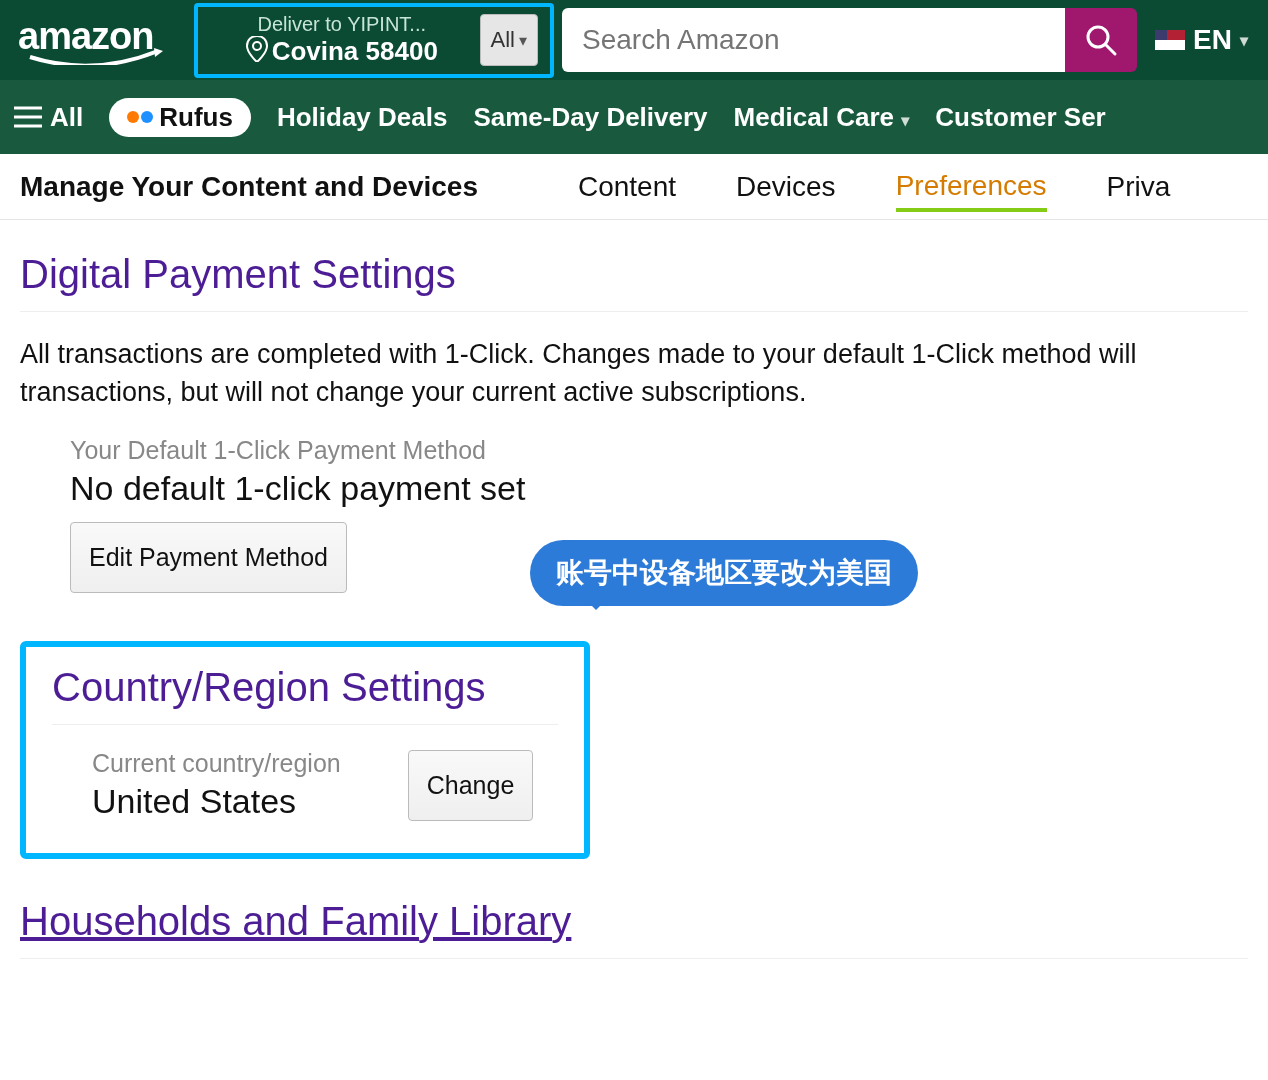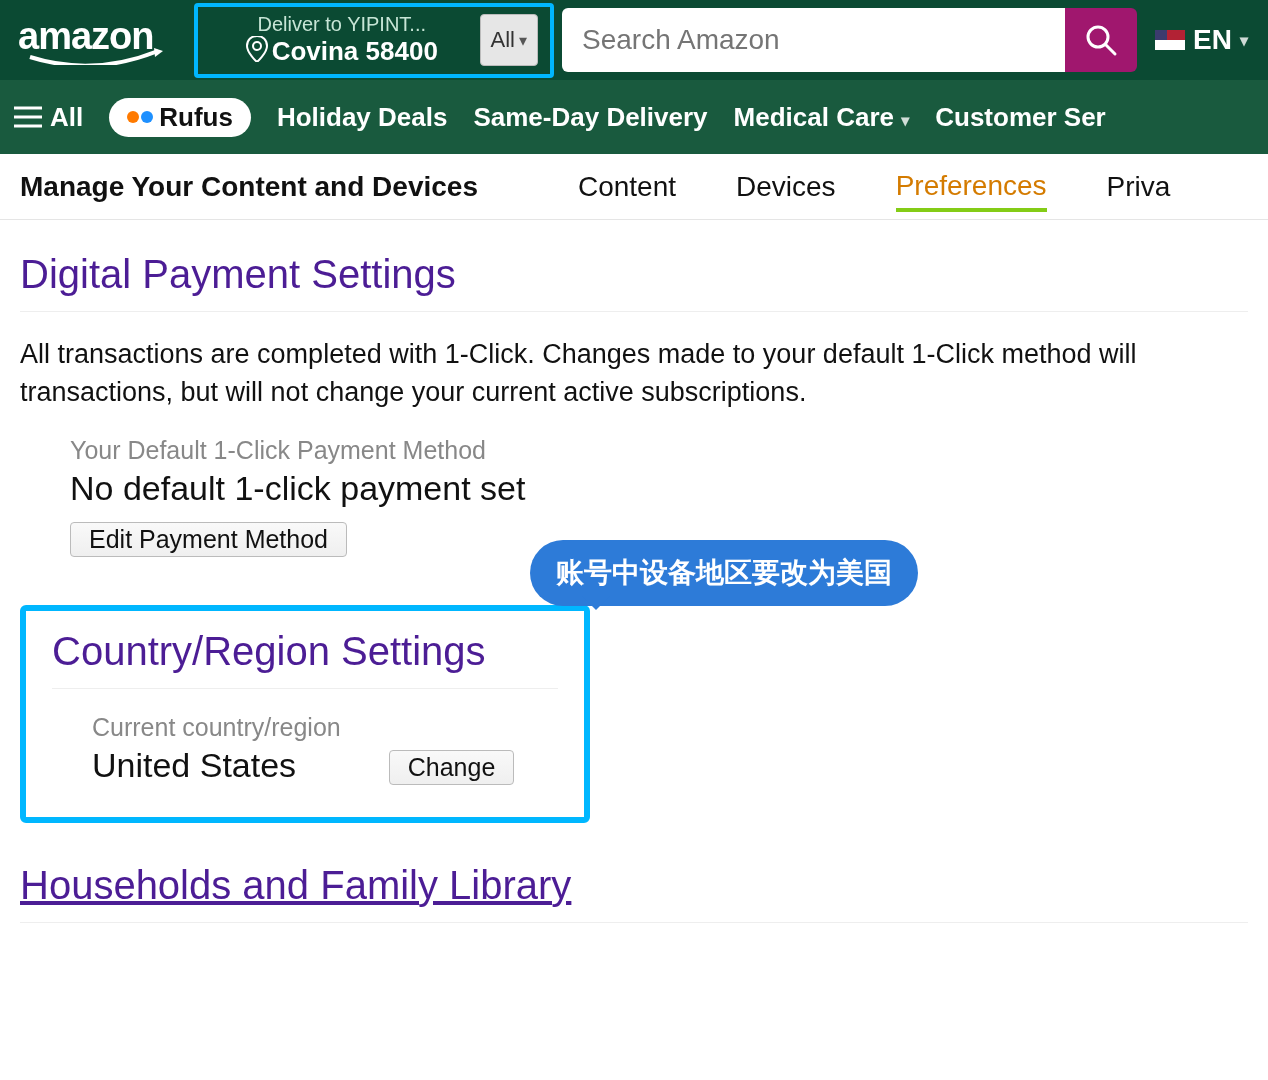--- a/index.html
+++ b/index.html
@@ -38,26 +38,26 @@
   .tab.active { color: #d47b00; border-bottom: 4px solid #84cc16; padding-bottom: 6px; margin-top: 8px; }
 
   
   .main { padding: 20px; }
   .h2 { color: #4c1d95; font-size: 40px; font-weight: 500; margin: 12px 0 14px; }
   .hr { border: none; border-top: 1px solid #eee; margin: 8px 0 24px; }
   .desc { font-size: 27px; color: #111; line-height: 1.4; margin-bottom: 24px; }
   .sub { padding-left: 50px; }
   .sub-label { color: #888; font-size: 25px; margin-bottom: 4px; }
   .sub-value { font-size: 34px; color: #111; margin-bottom: 14px; }
-  .btn { background: linear-gradient(#f9f9f9, #efefef); border: 1px solid #bbb; border-radius: 4px; padding: 2px 18px; font-size: 25px; color: #111; cursor: pointer; }
+  .btn { background: linear-gradient(#f9f9f9, #efefef); border: 1px solid #bbb; border-radius: 4px; padding: 20px 18px; font-size: 25px; color: #111; cursor: pointer; }
 
   
   .cr-box { border: 6px solid #00b7ff; border-radius: 6px; padding: 18px 26px 32px; margin-top: 48px; width: 570px; }
   .cr-box .h2 { margin-top: 0; }
-  .cr-row { display: flex; align-items: flex-end; gap: 48px; padding-left: 40px; }
+  .cr-row { display: flex; align-items: flex-end; gap: 67px; padding-left: 40px; }
   .cr-col { display: flex; flex-direction: column; }
   .cr-label { color: #888; font-size: 25px; margin-bottom: 4px; }
   .cr-value { font-size: 34px; color: #111; }
 
   
   .callout { position: absolute; background: #2d7bd8; color: #fff; font-size: 28px; font-weight: 700; border-radius: 999px; padding: 14px 26px; }
   .callout::after { content: ""; position: absolute; bottom: -18px; left: 52px; border: 14px solid transparent; border-top-color: #2d7bd8; }
   
   .rel { position: relative; }
   

